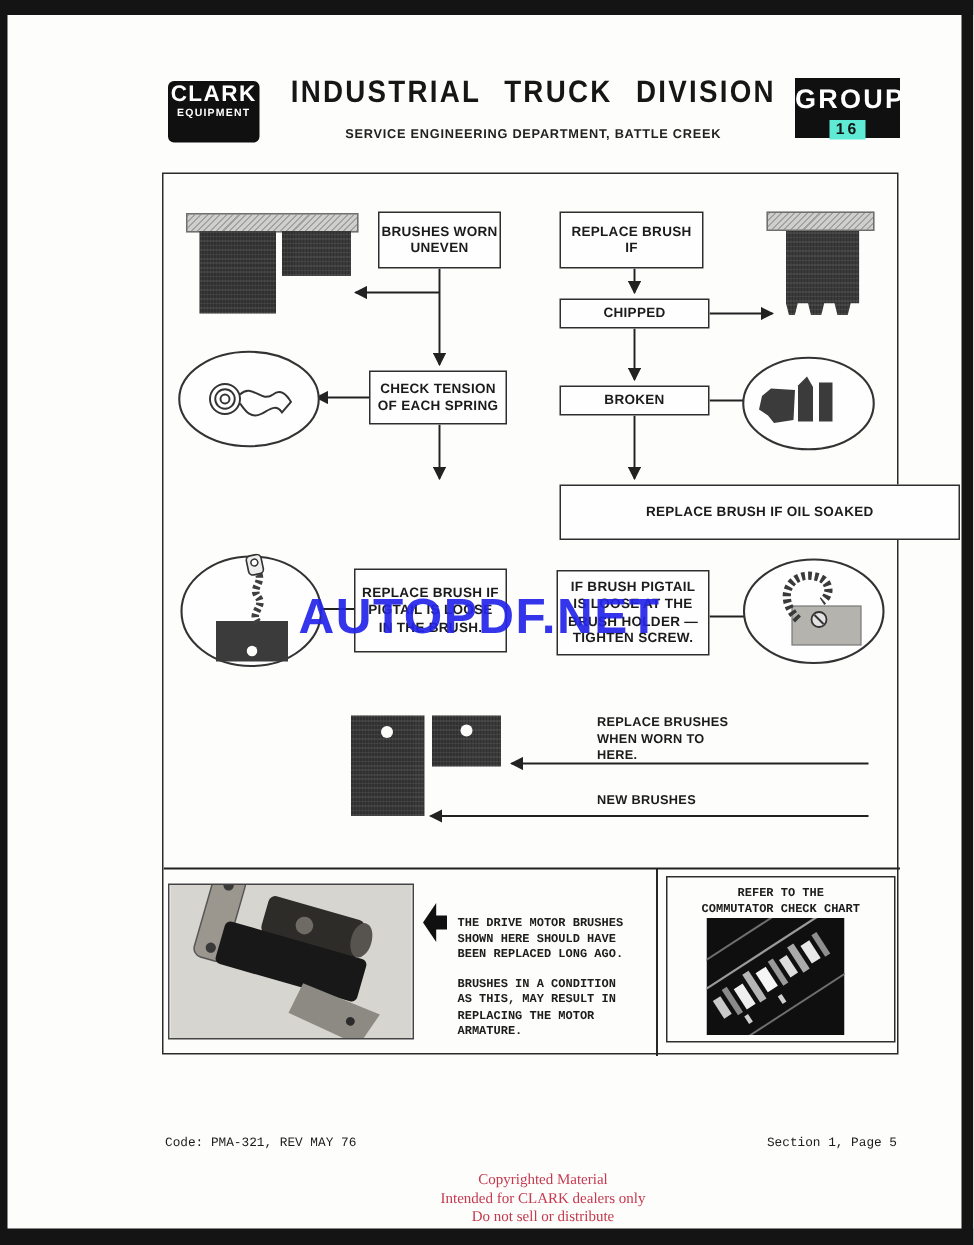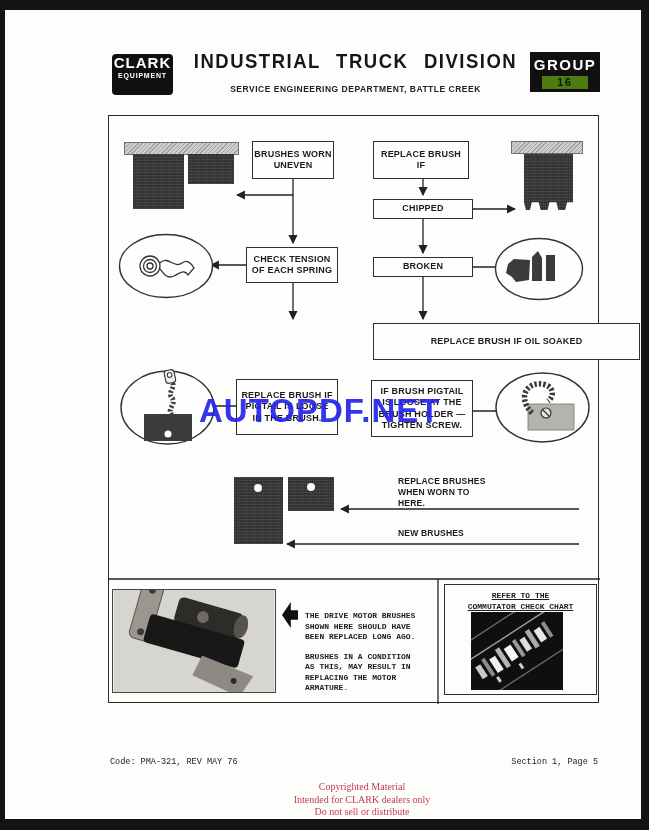--- a/index.html
+++ b/index.html
@@ -16,22 +16,22 @@
   
   .logo { position:absolute; left:112px; top:54px; width:61px; height:41px; background:#101010; border-radius:4px; color:#fff; text-align:center; }
   .logo-brand { font-size:15px; font-weight:700; letter-spacing:1px; margin-top:0; }
   .logo-sub { font-size:7px; font-weight:700; letter-spacing:0.8px; margin-top:1px; }
   .title { position:absolute; left:168px; top:49px; width:375px; text-align:center;
            font-size:18.5px; font-weight:700; letter-spacing:1.5px; word-spacing:9px; color:#161616;
            transform:scaleY(1.12); transform-origin:top center; white-space:nowrap; }
   .subtitle { position:absolute; left:168px; top:84px; width:375px; text-align:center;
               font-size:8.5px; font-weight:700; letter-spacing:0.5px; color:#222; }
   .group-box { position:absolute; left:530px; top:52px; width:70px; height:40px; background:#101010; text-align:center; padding-top:4px; }
-  .group-label { color:#fff; font-size:15px; font-weight:700; letter-spacing:1.5px; }
-  .group-chip { width:46px; height:13px; background:#4d7c0f; margin:3px auto 0; font-size:10.5px; font-weight:800; letter-spacing:2px; line-height:13px; color:#111; }
+  .group-label { color:#fff; font-size:18px; font-weight:700; letter-spacing:1.5px; }
+  .group-chip { width:24px; height:13px; background:#5eead4; margin:3px auto 0; font-size:10.5px; font-weight:800; letter-spacing:2px; line-height:13px; color:#111; }
 
   
   .frame { position:absolute; left:108px; top:115px; width:491px; height:588px; border:1.5px solid #2a2a2a; background:#fdfdfc; }
   .connectors { position:absolute; left:0; top:0; z-index:1; pointer-events:none; }
 
   .fbox { position:absolute; z-index:2; border:1.4px solid #2e2e2e; background:#fefefe;
           display:flex; align-items:center; justify-content:center; text-align:center;
           font-size:9px; line-height:11.5px; font-weight:700; letter-spacing:0.2px; color:#1b1b1b; white-space:pre-line; }
   .fbox.align-left { justify-content:flex-start; text-align:left; padding-left:13px; }
 
@@ -207,21 +207,21 @@
       <div class="tw para">THE DRIVE MOTOR BRUSHES
 SHOWN HERE SHOULD HAVE
 BEEN REPLACED LONG AGO.</div>
       <div class="tw para">BRUSHES IN A CONDITION
 AS THIS, MAY RESULT IN
 REPLACING THE MOTOR
 ARMATURE.</div>
     </div>
 
     <div class="refer-box">
-      <div class="tw" style="text-align:center;text-decoration:underline;">REFER TO THE
+      <div class="tw" style="text-align:center;">REFER TO THE
 COMMUTATOR CHECK CHART</div>
       <svg class="refer-photo" width="92" height="78" viewBox="0 0 92 78">
         <rect width="92" height="78" fill="#0f0f0f"></rect>
         <g transform="rotate(-33 46 39)">
           <rect x="-25" y="4" width="145" height="1.3" fill="#6f6f6f"></rect>
           <rect x="-25" y="20" width="145" height="1.5" fill="#9a9a9a"></rect>
           <rect x="-25" y="62" width="145" height="1.3" fill="#6f6f6f"></rect>
           <rect x="2" y="30" width="6" height="14" fill="#c9c9c9"></rect>
           <rect x="11" y="27" width="4" height="20" fill="#8a8a8a"></rect>
           <rect x="18" y="31" width="7" height="16" fill="#efefef"></rect>

